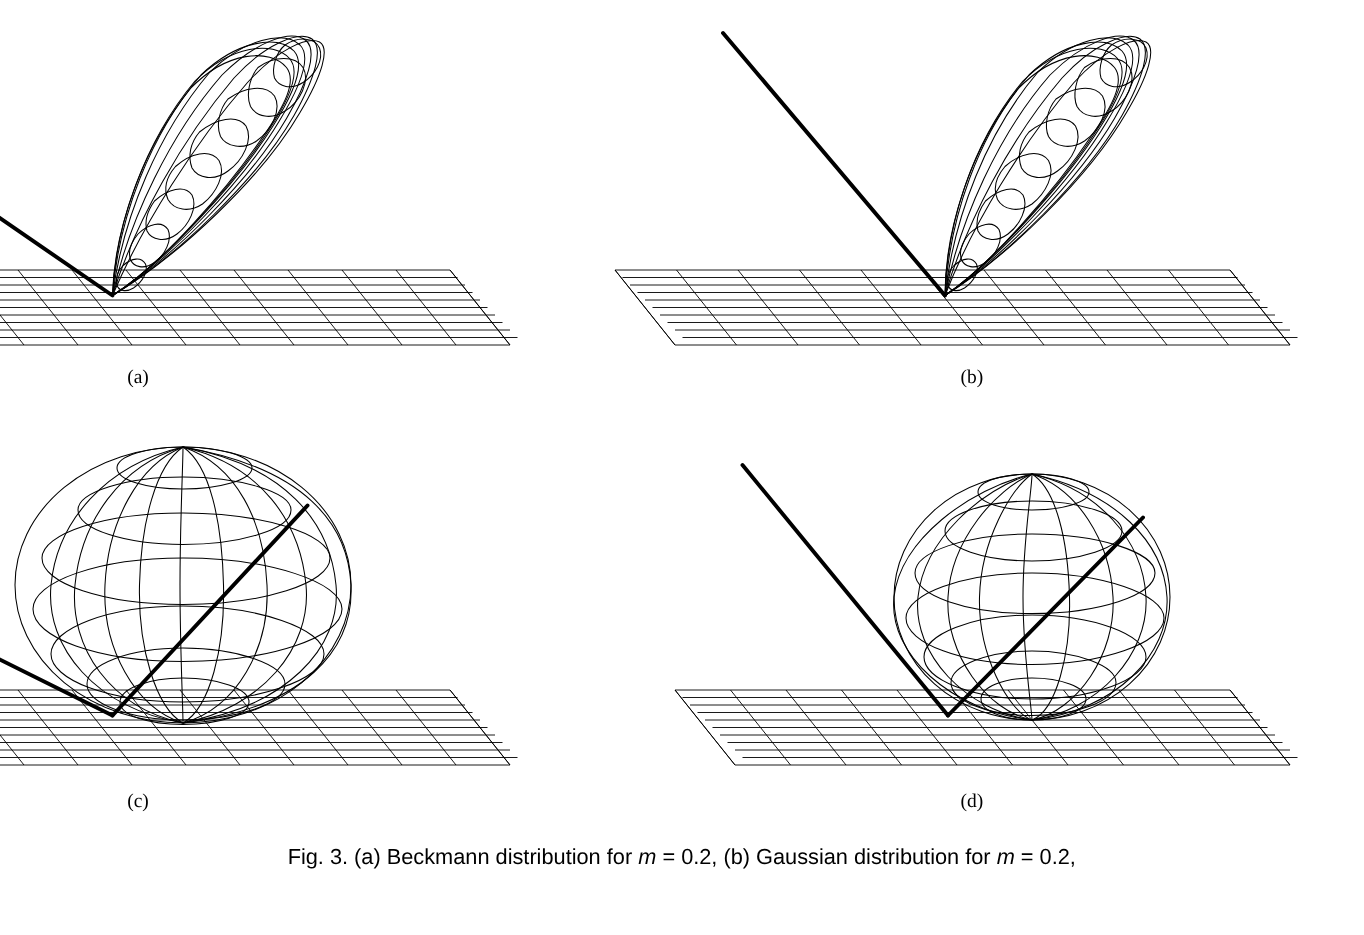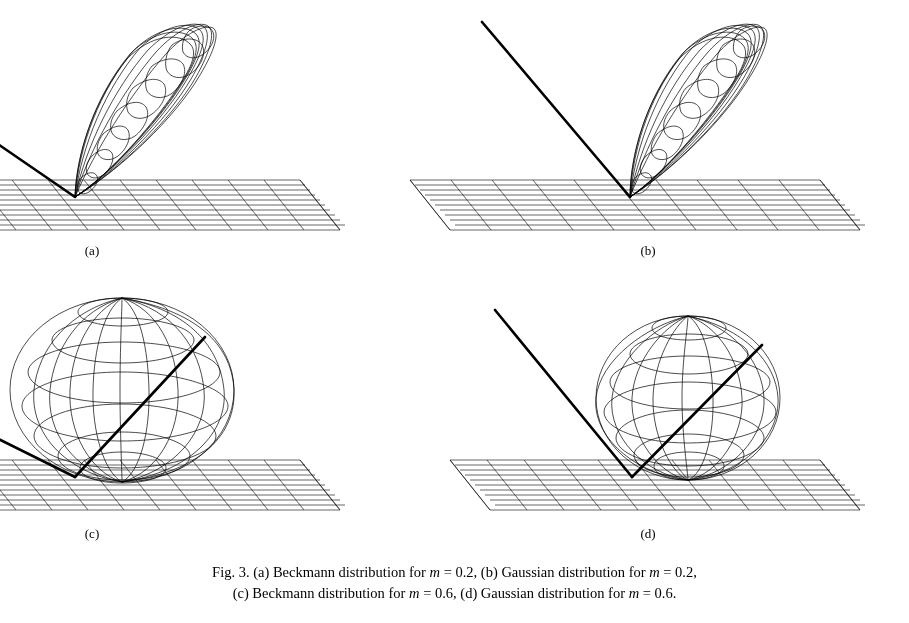--- a/index.html
+++ b/index.html
@@ -41,21 +41,21 @@
   #label-b { left: 628px; top: 243px; }
   #label-c { left: 72px;  top: 526px; }
   #label-d { left: 628px; top: 526px; }
 
   #caption {
     position: absolute;
     left: 0;
     top: 562px;
     width: 909px;
     text-align: center;
-    font-family: Liberation Serif, serif;
+    font-family: Liberation Sans, sans-serif;
     font-size: 14.5px;
     line-height: 1.45;
   }
   #caption .line {
     display: block;
     white-space: nowrap;
   }
   .ital { font-style: italic; }
 
   svg { display: block; }
@@ -285,16 +285,15 @@
         <path d="M 288,130 C 328,130 364,143 364,158 C 364,173 328,186 288,186 C 248,186 216,173 216,158 C 216,143 248,130 288,130 Z"></path>
         <path d="M 288,154 C 318,154 344,164 344,175 C 344,187 318,197 288,197 C 258,197 234,187 234,175 C 234,164 258,154 288,154 Z"></path>
         <path d="M 288,172 C 307,172 324,178 324,186 C 324,194 307,200 288,200 C 269,200 254,194 254,186 C 254,178 269,172 288,172 Z"></path>
       </g>
     </svg>
   </div>
   <div class="panel-label" id="label-d">(d)</div>
 
   <div id="caption">
     <span class="line"><span>Fig. 3. (a) Beckmann distribution for </span><span class="ital">m</span><span> = 0.2, (b) Gaussian distribution for </span><span class="ital">m</span><span> = 0.2,</span></span>
-    <span class="line"><span>(c) Beckmann distribution for </span><span class="ital">m</span><span> = 0.6, (d) Gaussian distribution for </span><span class="ital">m</span><span> = 0.6.</span></span>
   </div>
 
 </div>
 
 </body></html>

